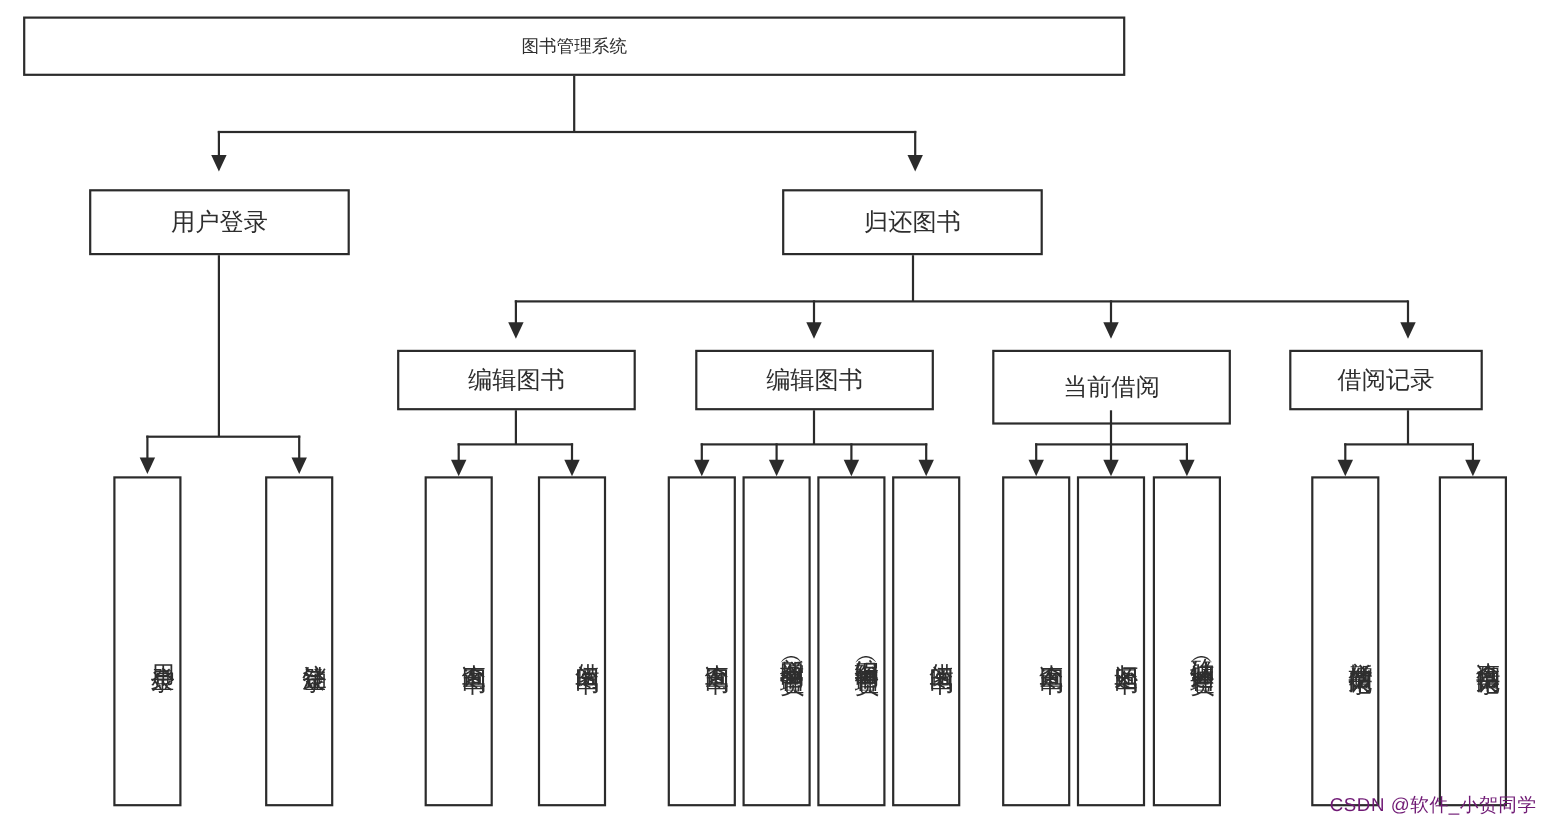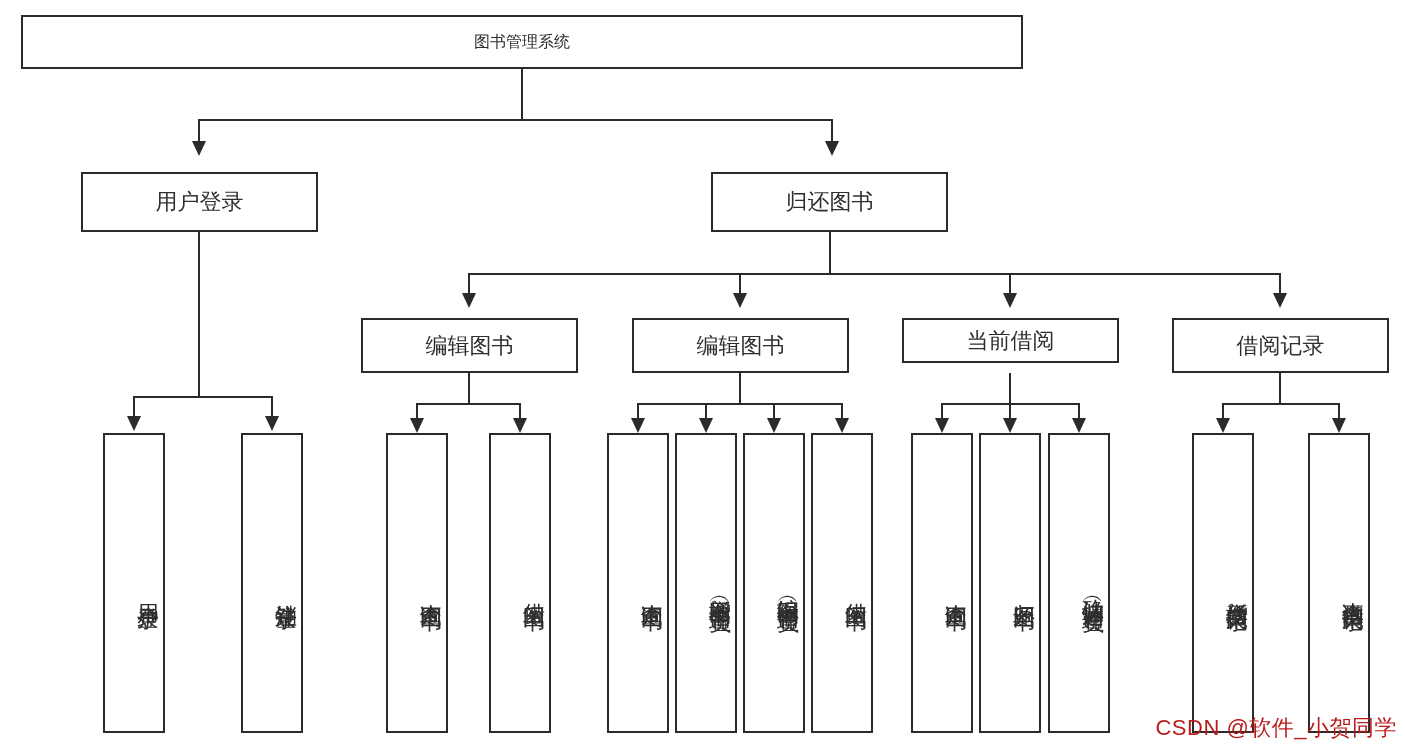--- a/index.html
+++ b/index.html
@@ -54,22 +54,22 @@
     width: 0;
     height: 0;
     border-left: 7px solid transparent;
     border-right: 7px solid transparent;
     border-top: 15px solid #2b2b2b;
   }
   #watermark {
     position: absolute;
     right: 8px;
     bottom: 4px;
-    font-size: 22px;
-    color: #b91c1c;
+    font-size: 17px;
+    color: #701a75;
     white-space: nowrap;
     letter-spacing: 0.5px;
   }
 </style>
 </head>
 <body>
 
 <div id="canvas">
 
   <div class="node root" style="left:21px; top:15px; width:1002px; height:54px;">
@@ -107,24 +107,24 @@
   <div class="arrow" style="left:1003px; top:293px;"></div>
   <div class="edge v" style="left:1279px; top:273px; width:2px; height:22px;"></div>
   <div class="arrow" style="left:1273px; top:293px;"></div>
 
   <div class="node lvl3" style="left:361px; top:318px; width:217px; height:55px;">
     <span class="cap">编辑图书</span>
   </div>
   <div class="node lvl3" style="left:632px; top:318px; width:217px; height:55px;">
     <span class="cap">编辑图书</span>
   </div>
-  <div class="node lvl3" style="left:902px; top:318px; width:217px; height:45px;">
+  <div class="node lvl3" style="left:902px; top:318px; width:217px; height:68px;">
     <span class="cap">当前借阅</span>
   </div>
-  <div class="node lvl3" style="left:1172px; top:318px; width:217px; height:55px;">
+  <div class="node lvl3" style="left:1172px; top:318px; width:176px; height:55px;">
     <span class="cap">借阅记录</span>
   </div>
 
   <div class="edge v" style="left:468px; top:373px; width:2px; height:31px;"></div>
   <div class="edge h" style="left:416px; top:403px; width:105px; height:2px;"></div>
   <div class="edge v" style="left:416px; top:403px; width:2px; height:18px;"></div>
   <div class="arrow" style="left:410px; top:418px;"></div>
   <div class="edge v" style="left:519px; top:403px; width:2px; height:18px;"></div>
   <div class="arrow" style="left:513px; top:418px;"></div>
 

